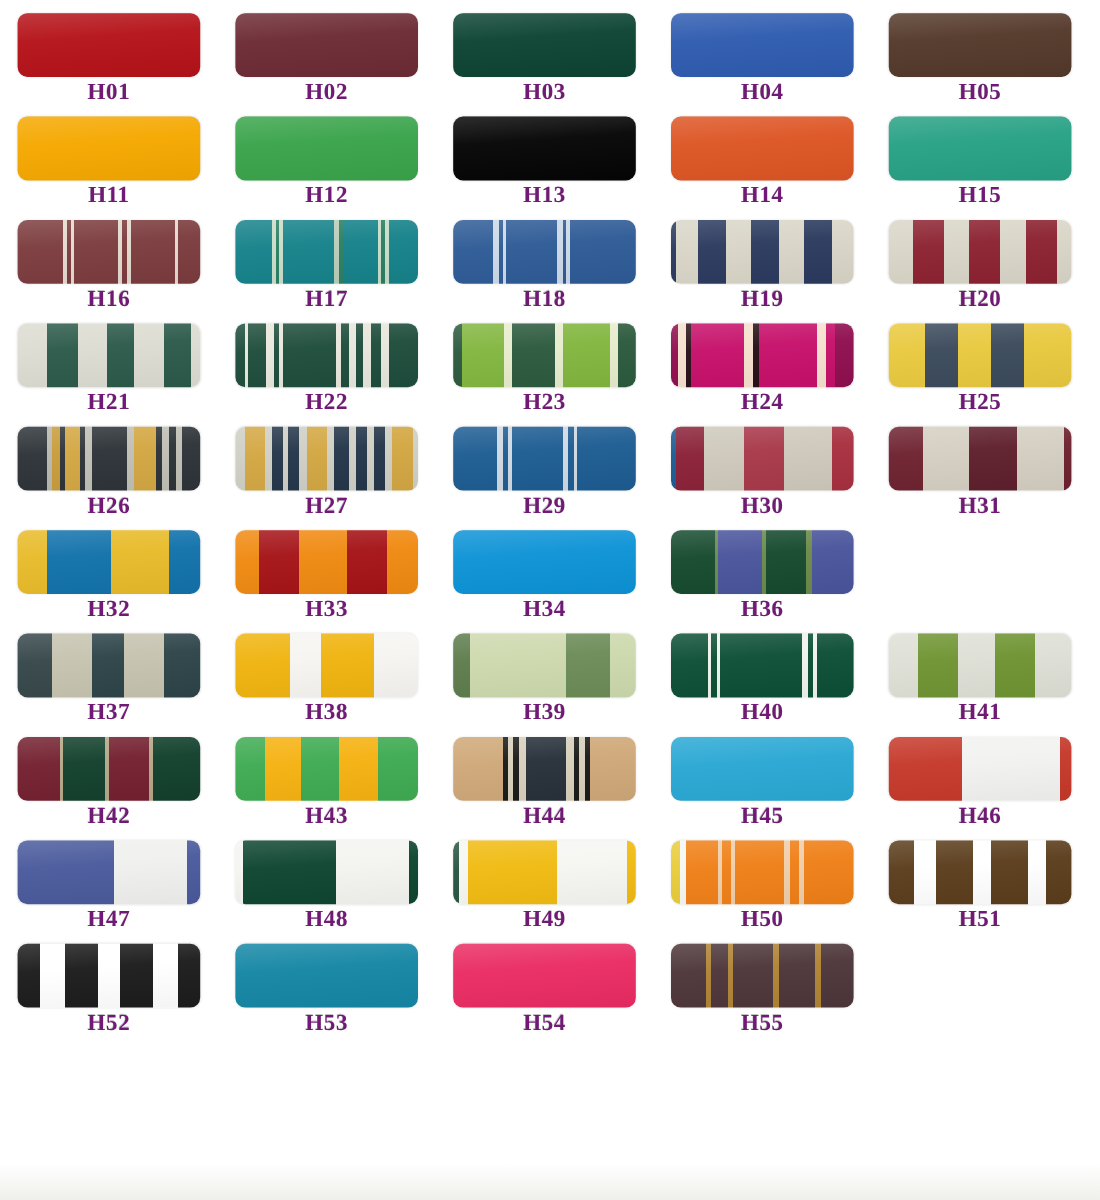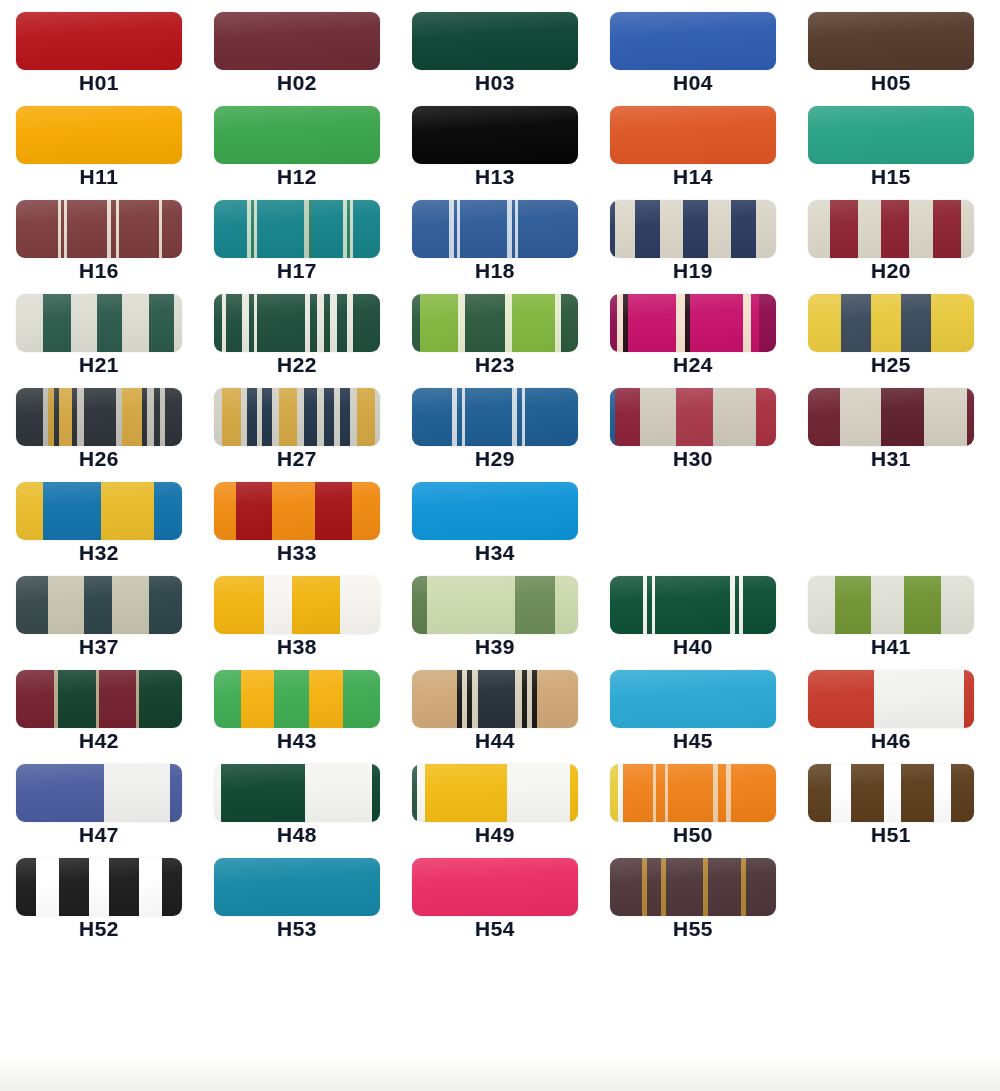--- a/index.html
+++ b/index.html
@@ -56,24 +56,24 @@
     inset: 0;
     background: linear-gradient(176deg, rgba(255,255,255,0.16) 0%, rgba(255,255,255,0.03) 38%, rgba(0,0,0,0.045) 100%);
     pointer-events: none;
   }
 
   .chip-label {
     margin-top: 2px;
     font-size: 21px;
     font-weight: bold;
     letter-spacing: 0.5px;
-    color: #0f172a;
+    color: #701a75;
     text-shadow: 0.7px 0.7px 0 rgba(255,255,255,0.9), -0.4px -0.4px 0 rgba(120,120,120,0.45);
     line-height: 1.05;
-    font-family: Liberation Sans, sans-serif;
+    font-family: Liberation Serif, serif;
   }
 
   
   #scan-footer {
     position: absolute;
     left: 0;
     bottom: 0;
     width: 1000px;
     height: 34px;
     background: linear-gradient(180deg, rgba(245,245,243,0) 0%, rgba(238,238,234,0.55) 60%, rgba(233,233,228,0.75) 100%);
@@ -200,20 +200,24 @@
         <div class="chip-label">H32</div>
       </div>
       <div class="swatch-cell">
         <div class="chip" style="background: linear-gradient(90deg, rgb(240, 138, 18) 0%, rgb(240, 138, 18) 13%, rgb(165, 19, 23) 13%, rgb(165, 19, 23) 35%, rgb(240, 138, 18) 35%, rgb(240, 138, 18) 61%, rgb(165, 19, 23) 61%, rgb(165, 19, 23) 83%, rgb(240, 138, 18) 83%, rgb(240, 138, 18) 100%);"></div>
         <div class="chip-label">H33</div>
       </div>
       <div class="swatch-cell">
         <div class="chip" style="background: rgb(13, 147, 214);"></div>
         <div class="chip-label">H34</div>
       </div>
+      <div class="swatch-cell">
+        <div class="chip" style="background: linear-gradient(90deg, rgb(21, 74, 46) 0%, rgb(21, 74, 46) 24%, rgb(107, 138, 76) 24%, rgb(107, 138, 76) 26%, rgb(74, 85, 156) 26%, rgb(74, 85, 156) 50%, rgb(107, 138, 76) 50%, rgb(107, 138, 76) 52%, rgb(21, 74, 46) 52%, rgb(21, 74, 46) 74%, rgb(107, 138, 76) 74%, rgb(107, 138, 76) 77%, rgb(74, 85, 156) 77%, rgb(74, 85, 156) 100%);"></div>
+        <div class="chip-label">H36</div>
+      </div>
     </div>
     <div class="swatch-row">
       <div class="swatch-cell">
         <div class="chip" style="background: linear-gradient(90deg, rgb(54, 71, 74) 0%, rgb(54, 71, 74) 19%, rgb(198, 195, 176) 19%, rgb(198, 195, 176) 41%, rgb(45, 68, 73) 41%, rgb(45, 68, 73) 58%, rgb(198, 195, 176) 58%, rgb(198, 195, 176) 80%, rgb(45, 68, 73) 80%, rgb(45, 68, 73) 100%);"></div>
         <div class="chip-label">H37</div>
       </div>
       <div class="swatch-cell">
         <div class="chip" style="background: linear-gradient(90deg, rgb(240, 180, 16) 0%, rgb(240, 180, 16) 30%, rgb(246, 245, 241) 30%, rgb(246, 245, 241) 47%, rgb(240, 180, 16) 47%, rgb(240, 180, 16) 76%, rgb(246, 245, 241) 76%, rgb(246, 245, 241) 100%);"></div>
         <div class="chip-label">H38</div>
       </div>

